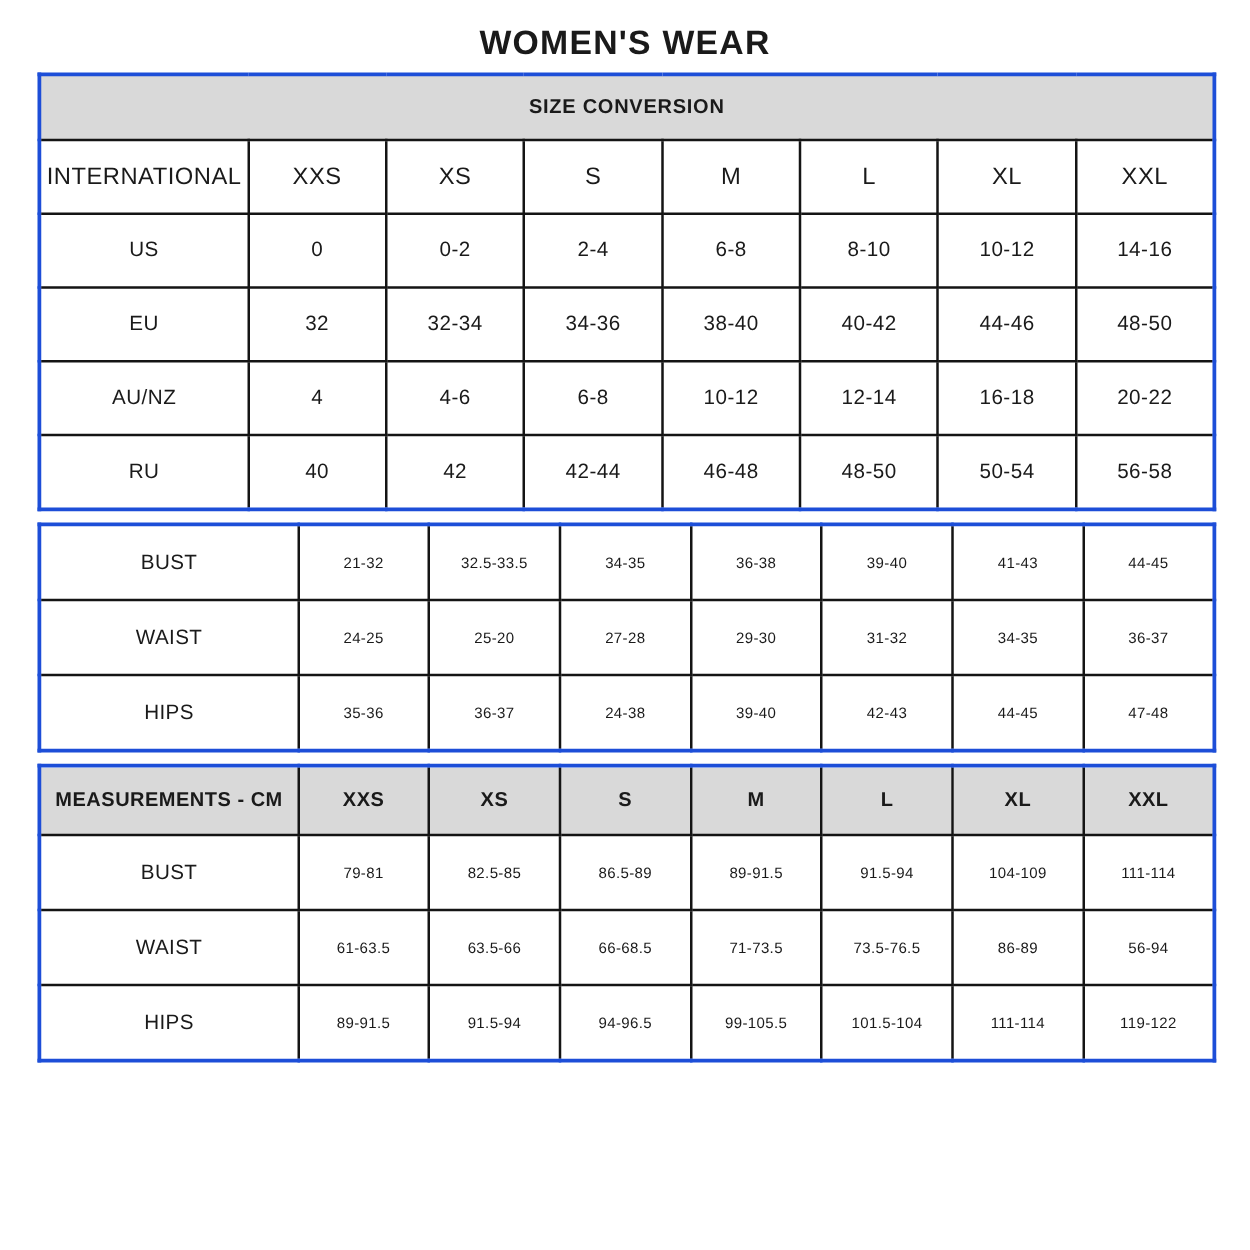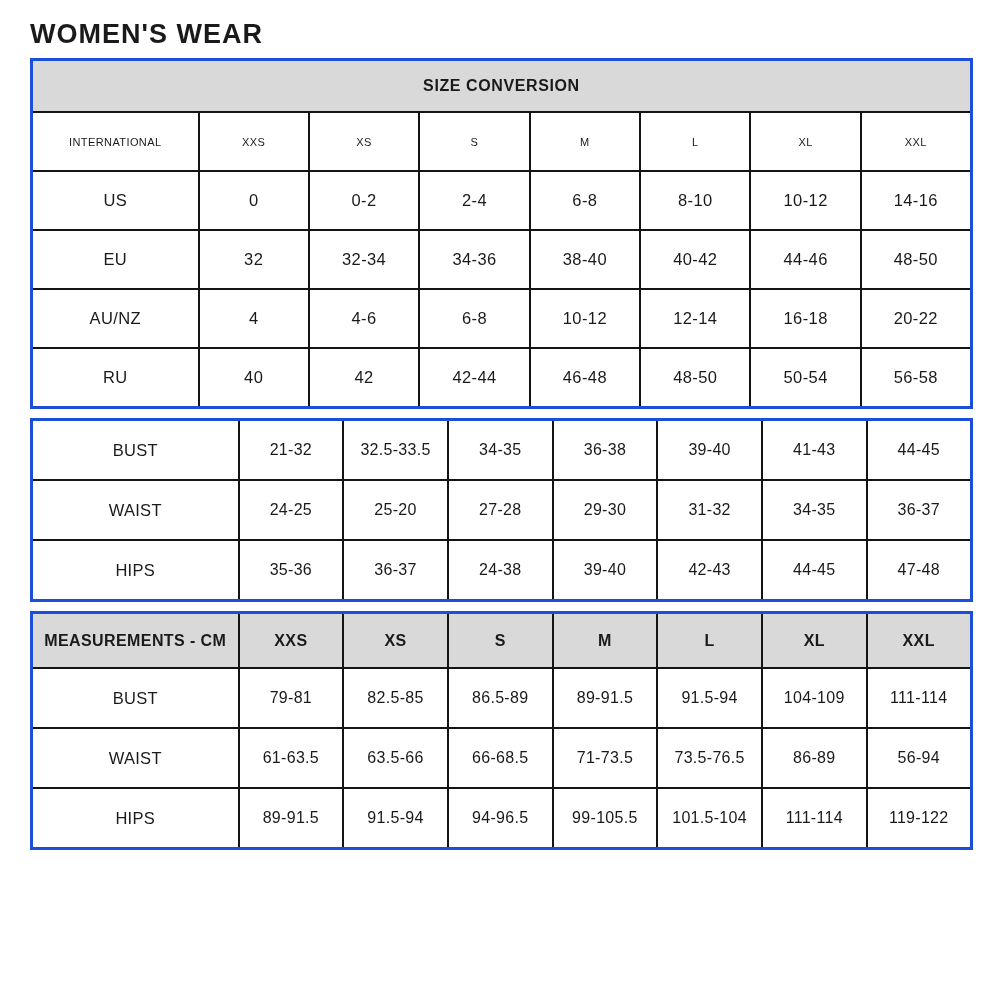--- a/index.html
+++ b/index.html
@@ -11,21 +11,21 @@
   }
   .sheet {
     width: 1000px;
     height: 1000px;
     background: #ffffff;
     box-sizing: border-box;
     padding: 10px 30px 0 30px;
     overflow: hidden;
   }
   .page-title {
-    text-align: left;
+    text-align: center;
     font-size: 27px;
     font-weight: 700;
     letter-spacing: 1px;
     line-height: 40px;
     margin: 4px 0 4px 0;
   }
   table {
     border-collapse: collapse;
     width: 940px;
     table-layout: fixed;
@@ -44,42 +44,42 @@
   
   .size-table .caption-row td {
     height: 50px;
     background: #d9d9d9;
     font-weight: 700;
     font-size: 16px;
     letter-spacing: 0.6px;
   }
   .size-table .head-row td {
     height: 57px;
-    font-size: 11px;
+    font-size: 19px;
     font-weight: 400;
     letter-spacing: 0.4px;
   }
   .size-table .data-row td {
     height: 57px;
     font-size: 16.5px;
     font-weight: 400;
     letter-spacing: 0.4px;
   }
 
   
   .meas-table .head-row td {
     height: 53px;
     background: #d9d9d9;
     font-weight: 700;
     font-size: 16px;
     letter-spacing: 0.4px;
   }
   .meas-table .data-row td {
     height: 58px;
-    font-size: 16px;
+    font-size: 12px;
     font-weight: 400;
     letter-spacing: 0.3px;
   }
   .meas-table .data-row td.row-label,
   .size-table .data-row td.row-label {
     font-size: 16.5px;
   }
 </style>
 </head>
 <body>

